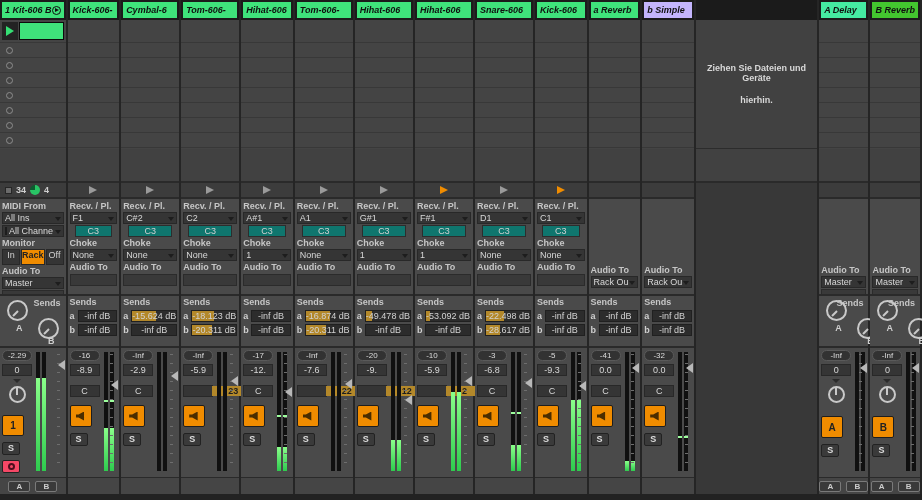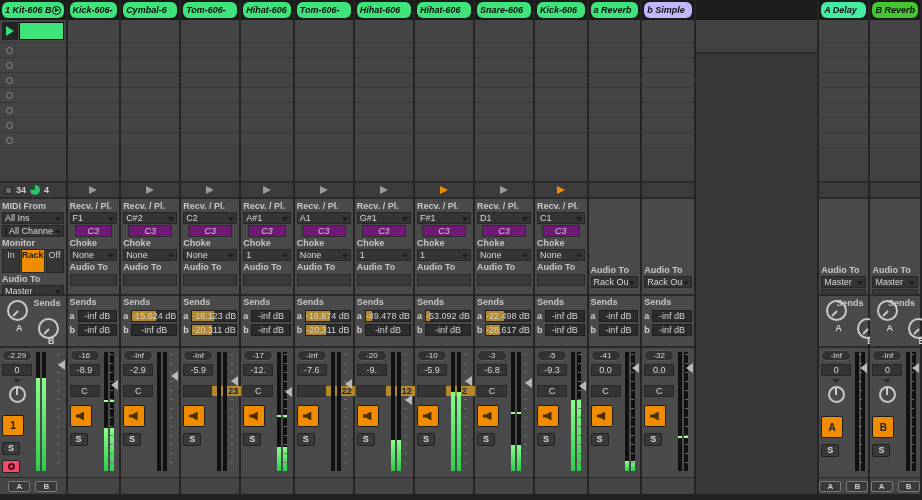--- a/index.html
+++ b/index.html
@@ -7,21 +7,21 @@
   body { background:#262626; font-family:"Liberation Sans", sans-serif; font-size:9px; color:#c9c9c9; }
   #root { width:922px; height:500px; display:flex; flex-direction:column; background:#303030; }
   .columns { display:flex; height:494px; }
   .col { display:flex; flex-direction:column; border-right:2px solid #252525; }
   .col.group { width:76px; }
   .col.track { width:70px; }
   .col.gapcol { width:162px; background:#383838; }
   .col.return { width:67px; }
 
   .sec-header { height:20px; background:#1b1b1b; padding:2px 2px 2px 2px; }
-  .title { height:16px; border-radius:6px; display:flex; align-items:center; padding:0 3px;
+  .title { height:16px; border-radius:0; display:flex; align-items:center; padding:0 3px;
            color:#101010; font-weight:bold; font-style:italic; font-size:9px; white-space:nowrap; overflow:hidden; }
   .circleplay { margin-left:auto; width:9px; height:9px; border:1px solid #101010; border-radius:50%;
                 display:flex; align-items:center; justify-content:center; flex:none; }
   .circleplay i { width:0; height:0; border-left:4px solid #101010; border-top:2.5px solid transparent; border-bottom:2.5px solid transparent; margin-left:1px; }
 
   .sec-grid { height:129px; background:#444444; }
   .gridrow { height:15px; border-bottom:1px solid #383838; display:flex; align-items:center; }
   .gridrow.first { height:23px; }
   .stopcircle { width:7px; height:7px; border:1px solid #8d8d8d; border-radius:50%; margin-left:6px; }
   .cliprow { padding:2px; }
@@ -42,24 +42,24 @@
   .status { justify-content:flex-start; gap:4px; padding:0 5px; font-weight:bold; color:#cfcfcf; }
   .sqbtn { width:7px; height:7px; background:#6b6b6b; border:1px solid #262626; }
   .pie { width:10px; height:10px; border-radius:50%; background:conic-gradient(#28c465 0 265deg, #0d5a2e 265deg 360deg); }
 
   .sec-routing { height:97px; background:#4a4a4a; padding:2px 2px 0 2px; overflow:hidden; border-bottom:2px solid #2a2a2a; }
   .rlabel { height:11px; line-height:11px; font-weight:bold; color:#c6c6c6; white-space:nowrap; overflow:hidden; }
   .dd { height:12px; background:#353535; border:1px solid #282828; margin-bottom:1px; position:relative;
         display:flex; align-items:center; padding:0 8px 0 2px; color:#d8d8d8; white-space:nowrap; overflow:hidden; }
   .dd::after { content:''; position:absolute; right:2px; top:4px; border-left:3px solid transparent;
                border-right:3px solid transparent; border-top:4px solid #1d1d1d; }
-  .notebox { height:12px; background:#701a75; border:1px solid #2d2d2d; margin:1px 5px 1px 5px; text-align:center;
-             line-height:10px; color:#d0d0d0;font-style:italic; }
+  .notebox { height:12px; background:#0f766e; border:1px solid #2d2d2d; margin:1px 5px 1px 5px; text-align:center;
+             line-height:10px; color:#d0d0d0; }
   .monrow { display:flex; gap:1px; margin-bottom:1px; }
-  .mbtn { flex:1; height:24px; background:#353535; border:1px solid #282828; text-align:center; line-height:10px; color:#cfcfcf; }
+  .mbtn { flex:1; height:16px; background:#353535; border:1px solid #282828; text-align:center; line-height:10px; color:#cfcfcf; }
   .mbtn.active { background:#f08c00; color:#222; font-weight:bold; }
   .emptybox { height:12px; background:#393939; border:1px solid #2b2b2b; margin-top:1px; }
   .spacer64 { height:64px; }
   .chicon { width:2px; height:8px; background:#1d1d1d; margin-right:2px; flex:none; }
 
   .sec-sends { height:52px; background:#4a4a4a; border-bottom:2px solid #2a2a2a; padding:1px 2px; position:relative; }
   .sends-label { font-weight:bold; color:#c6c6c6; height:11px; line-height:11px; }
   .sends-label.abs { position:absolute; top:2px; right:5px; }
   .sendrow { display:flex; align-items:center; margin-top:2px; }
   .sendletter { width:8px; font-weight:bold; color:#cfcfcf; }
@@ -951,20 +951,24 @@
               </div>
             </div>
             <div class="ticks"></div>
             <div class="fader" style="top: 13px;"></div>
           </div>
         </div>
         <div class="sec-xfade"></div>
       </div>
       <div class="col gapcol">
         <div class="sec-header"></div>
+        <div class="dropzone">
+          <div>Ziehen Sie Dateien und Geräte</div>
+          <div>hierhin.</div>
+        </div>
         <div class="sec-tall"></div>
         <div class="gaprest"></div>
       </div>
       <div class="col return">
         <div class="sec-header">
           <div class="title" style="background: rgb(69, 235, 162); text-align: center;">
             <span>A Delay</span>
           </div>
         </div>
         <div class="sec-grid">

